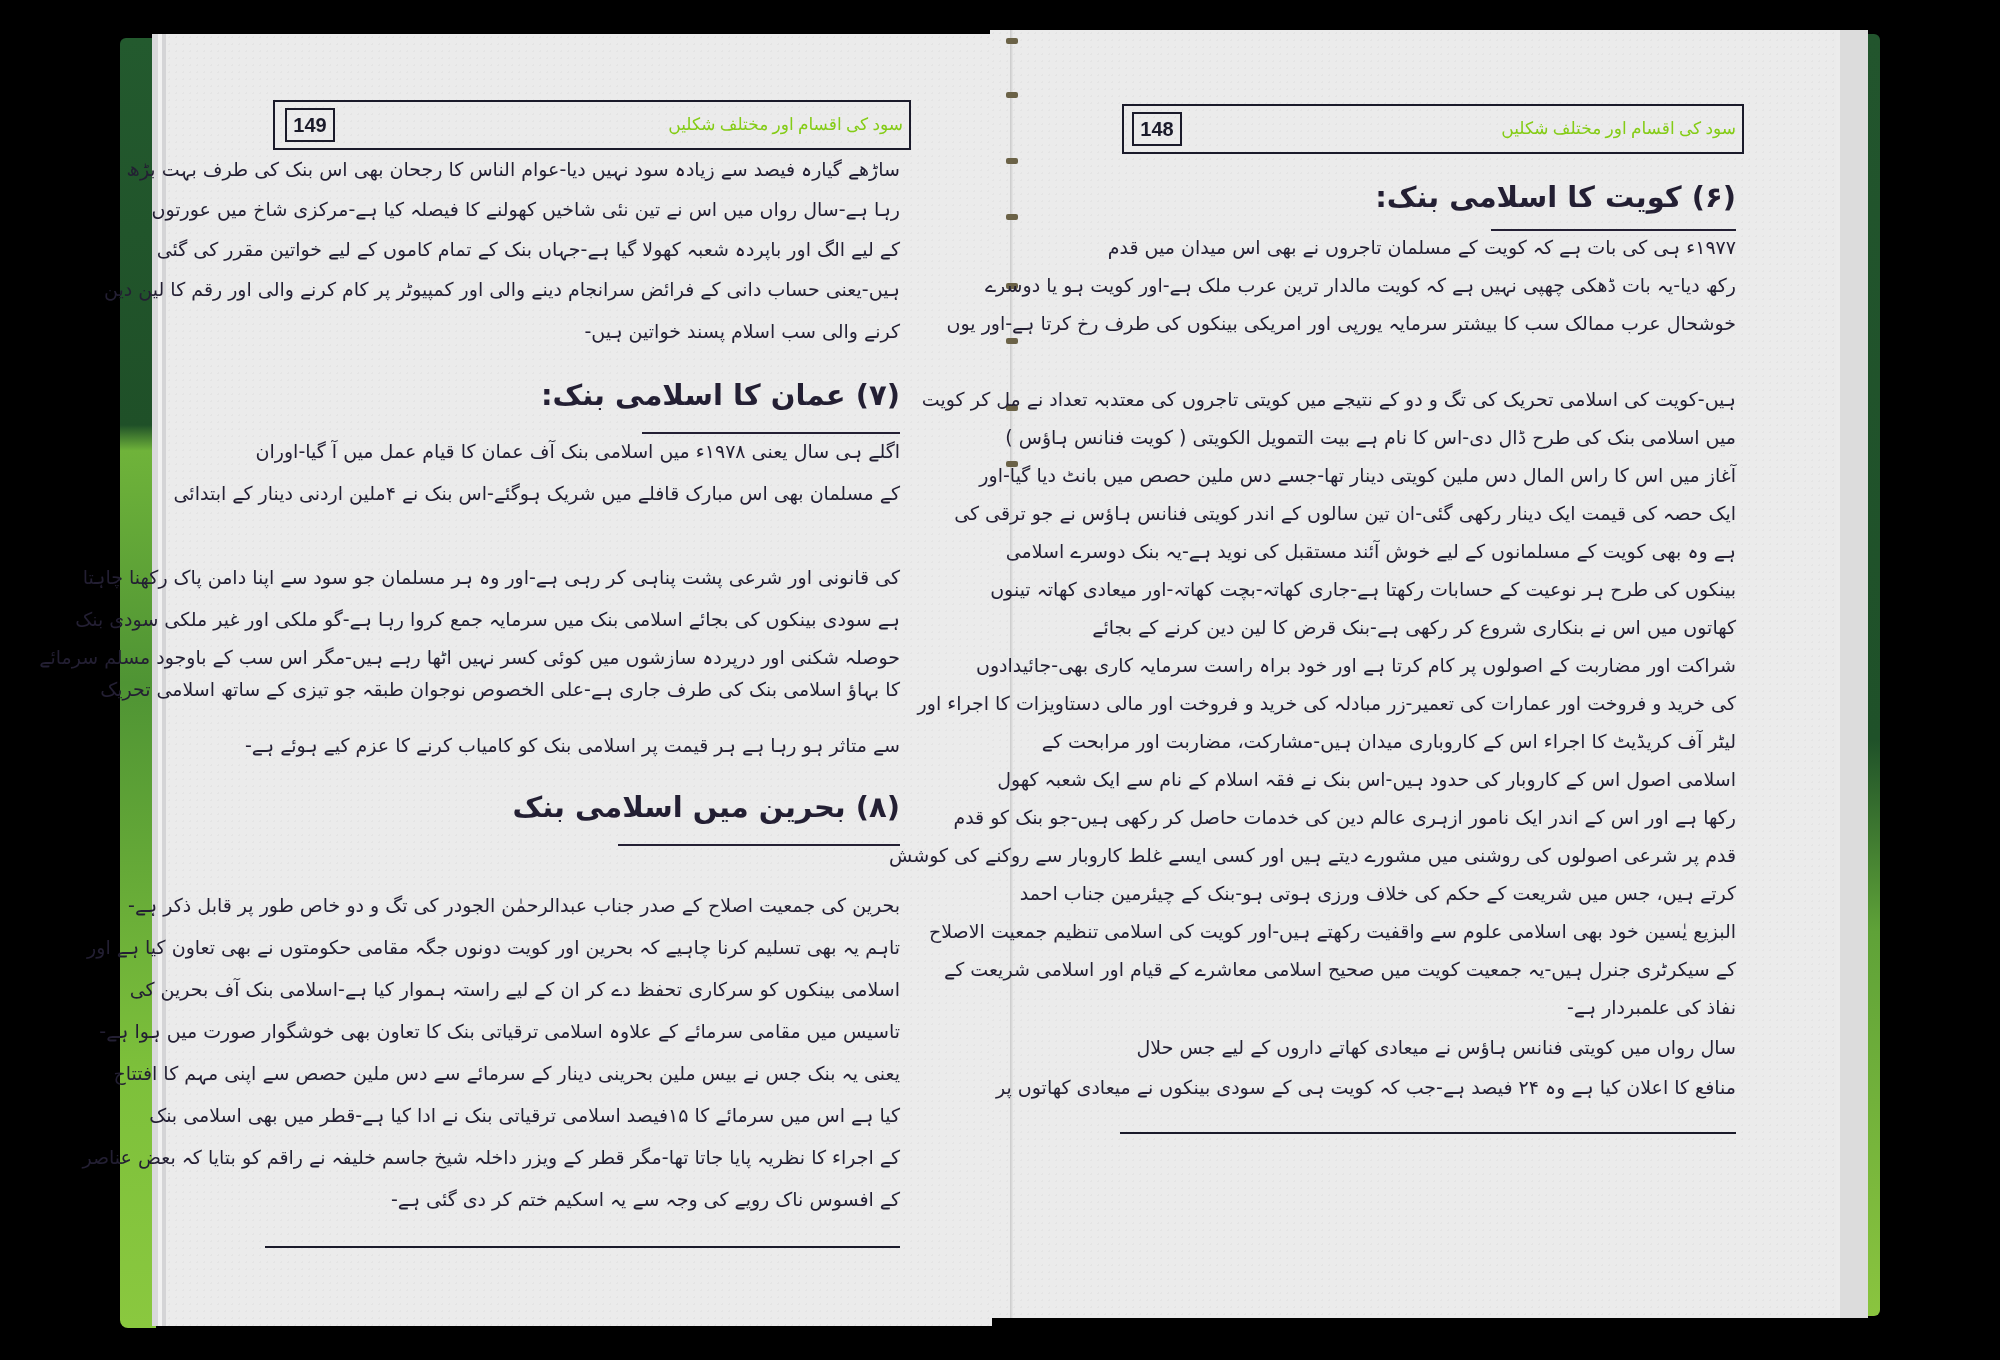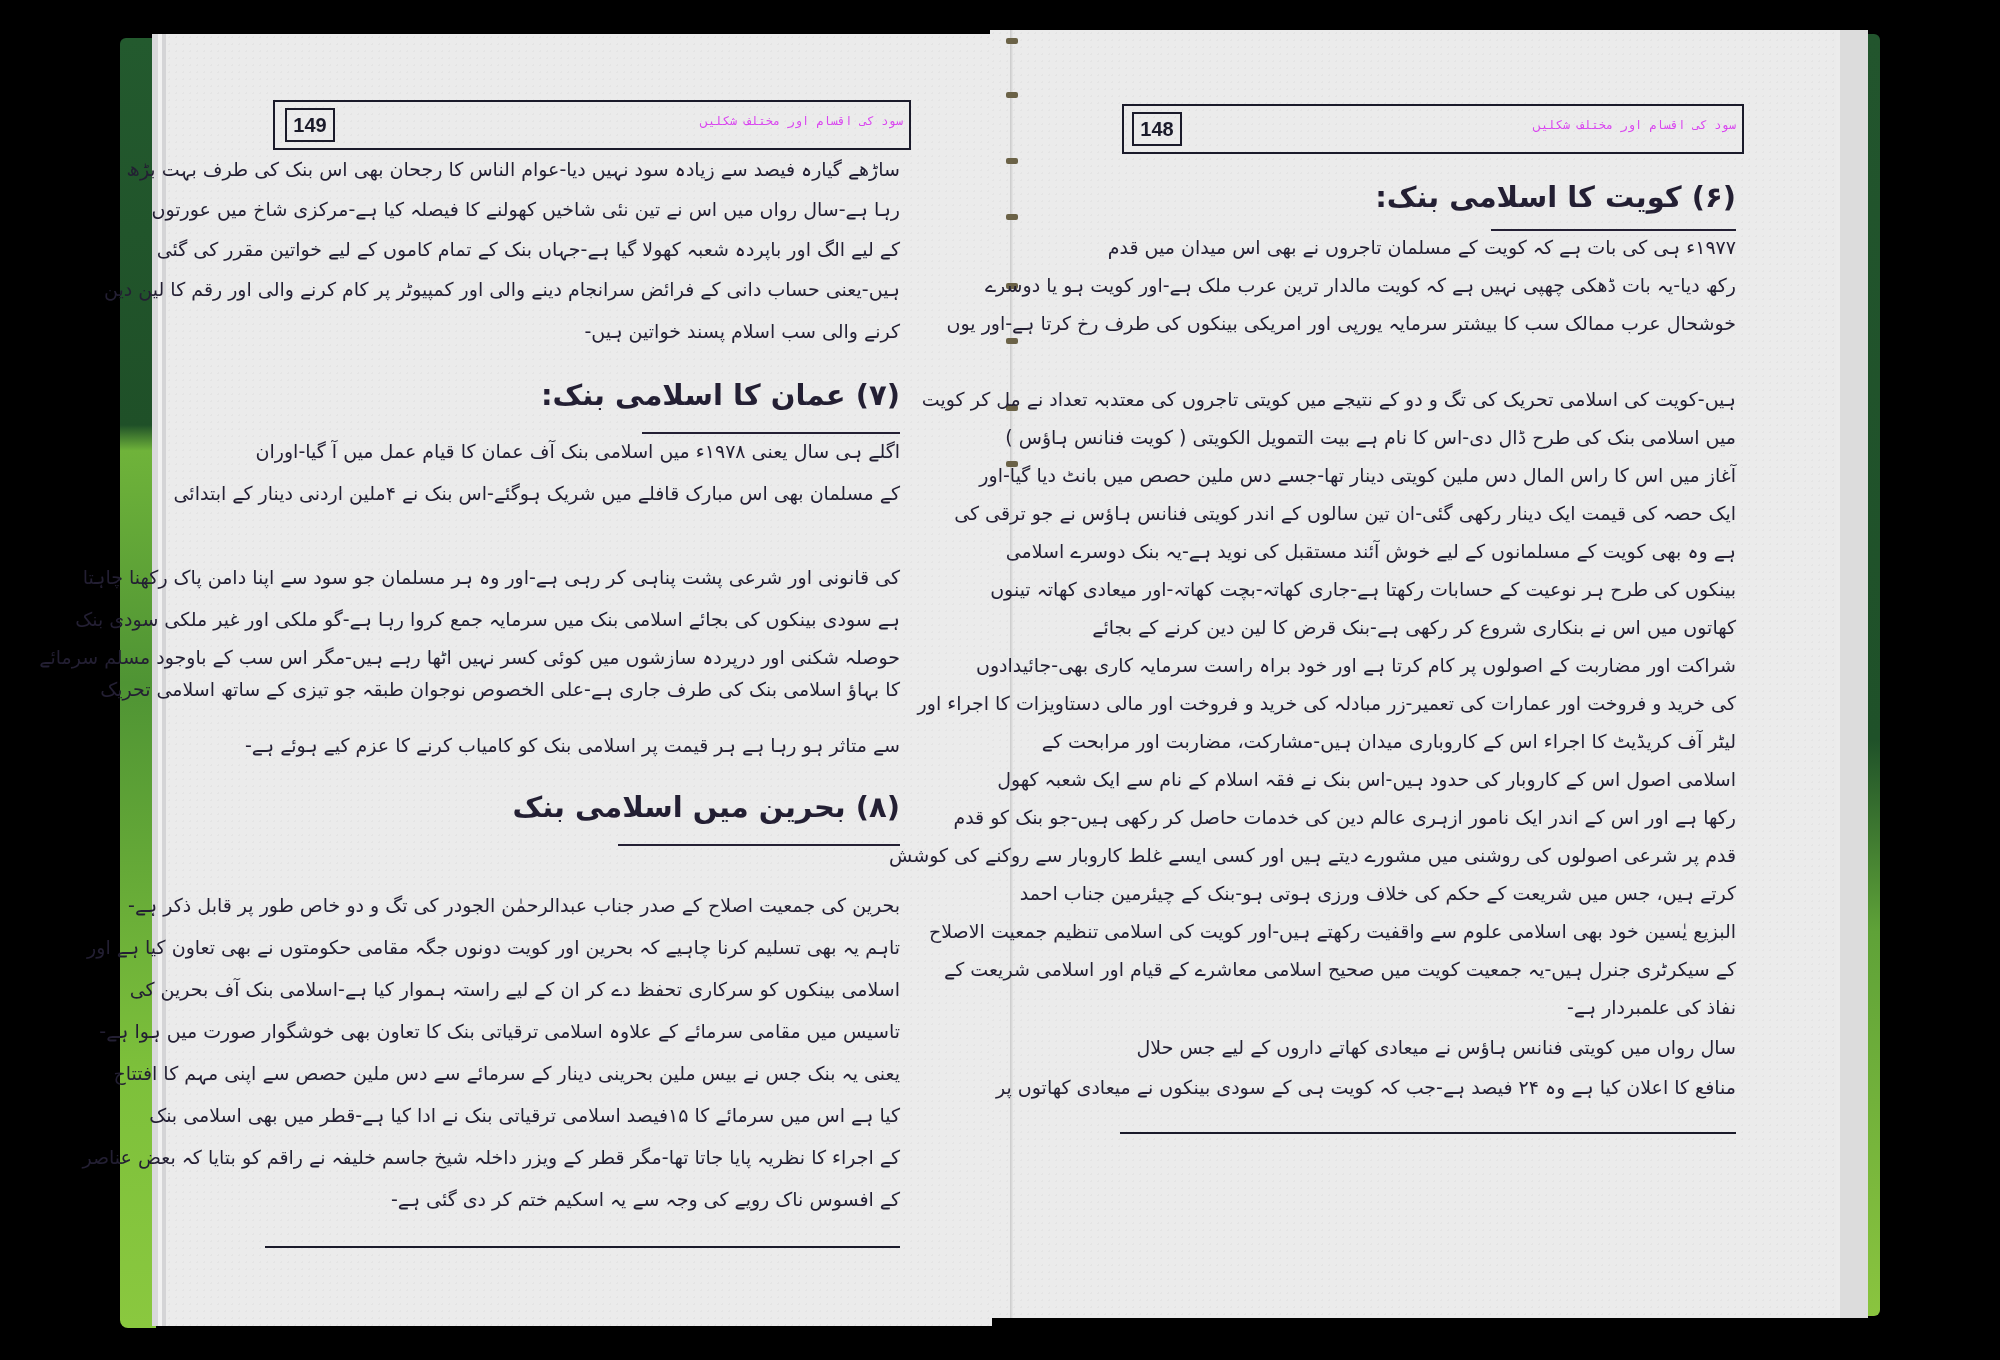--- a/index.html
+++ b/index.html
@@ -20,21 +20,21 @@
   .stitch{position:absolute;width:12px;height:6px;background:#6b6247;border-radius:2px;left:1006px;}
 
   .header-box{position:absolute;border:2px solid #1a1a2a;height:50px;box-sizing:border-box;margin-left:8px;}
   .hdr-left{left:265px;top:100px;width:638px;}
   .hdr-right{left:1114px;top:104px;width:622px;}
   .pnum{position:absolute;top:6px;border:2px solid #1a1a2a;width:46px;height:30px;
     font-family:"Liberation Sans",sans-serif;font-weight:bold;font-size:20px;color:#1a1a2a;
     display:flex;align-items:center;justify-content:center;}
   .hdr-left .pnum{left:10px;}
   .hdr-right .pnum{left:8px;}
-  .running-title{position:absolute;right:6px;top:12px;font-size:12px;color:#d946ef;direction:rtl;font-family:Liberation Mono, monospace;}
+  .running-title{position:absolute;right:6px;top:12px;font-size:17px;color:#84cc16;direction:rtl;font-family:Liberation Serif, serif;}
 
   .textcol{position:absolute;direction:rtl;color:#231f33;font-family:"DejaVu Sans",sans-serif;}
   .line{position:absolute;right:0;white-space:nowrap;font-size:19px;text-align:justify;text-align-last:justify;}
   .line.short{text-align-last:right;}
   .heading{position:absolute;right:0;font-size:29px;font-weight:bold;white-space:nowrap;}
   .heading-rule{position:absolute;height:2px;background:#231f33;}
   .foot-rule{position:absolute;height:2px;background:#1a1a2a;}
 
   .col-left{left:265px;top:0;width:635px;height:1360px;}
   .col-right{left:1120px;top:0;width:616px;height:1360px;}

